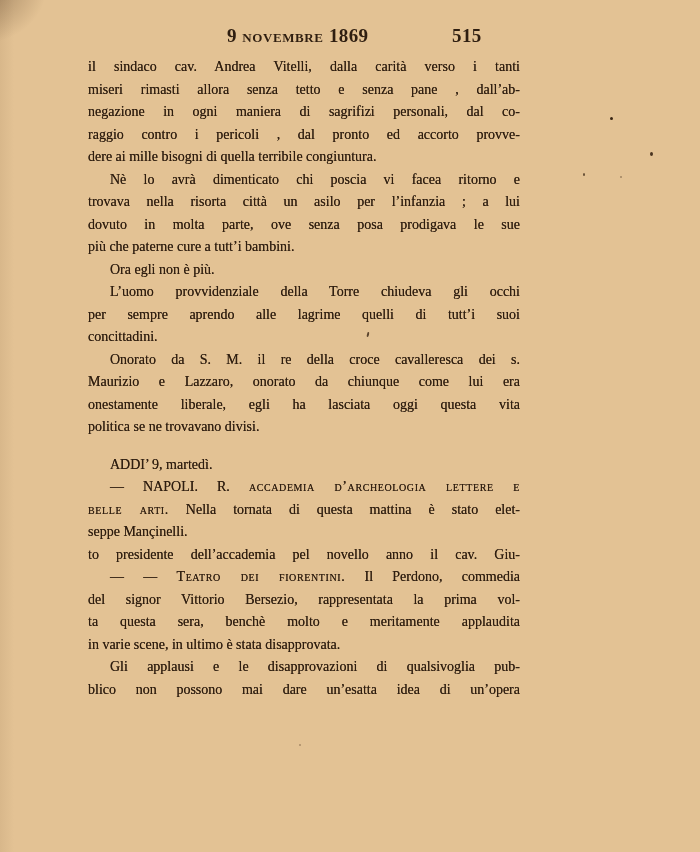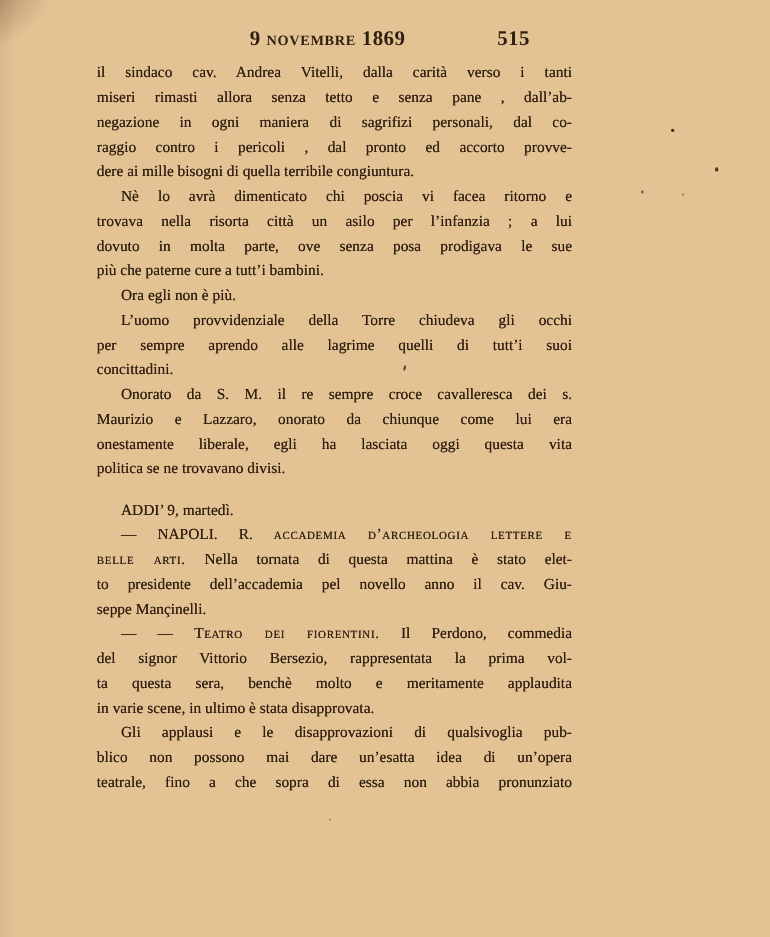--- a/index.html
+++ b/index.html
@@ -115,44 +115,43 @@
       </div>
       <div class="para">
         <div class="line last indent"><span>Ora egli non è più.</span></div>
       </div>
       <div class="para">
         <div class="line indent"><span>L’uomo provvidenziale della Torre chiudeva gli occhi</span></div>
         <div class="line"><span>per sempre aprendo alle lagrime quelli di tutt’i suoi</span></div>
         <div class="line last"><span>concittadini.</span></div>
       </div>
       <div class="para">
-        <div class="line indent"><span>Onorato da S. M. il re sempre croce cavalleresca dei s.</span></div>
+        <div class="line indent"><span>Onorato da S. M. il re della croce cavalleresca dei s.</span></div>
         <div class="line"><span>Maurizio e Lazzaro, onorato da chiunque come lui era</span></div>
         <div class="line"><span>onestamente liberale, egli ha lasciata oggi questa vita</span></div>
         <div class="line last"><span>politica se ne trovavano divisi.</span></div>
       </div>
       <div class="para gap">
         <div class="line last indent"><span>ADDI’ 9, martedì.</span></div>
       </div>
       <div class="para">
         <div class="line indent"><span>— NAPOLI. R. </span><span class="sc">accademia d’archeologia lettere e</span></div>
         <div class="line"><span class="sc">belle arti.</span><span> Nella tornata di questa mattina è stato elet-</span></div>
+        <div class="line last"><span>seppe Mançinelli.</span></div>
         <div class="line"><span>to presidente dell’accademia pel novello anno il cav. Giu-</span></div>
-        <div class="line last"><span>seppe Mançinelli.</span></div>
       </div>
       <div class="para">
         <div class="line indent"><span>— — </span><span class="sc">Teatro dei fiorentini.</span><span> </span><span class="it">Il Perdono</span><span>, commedia</span></div>
         <div class="line"><span>del signor Vittorio Bersezio, rappresentata la prima vol-</span></div>
         <div class="line"><span>ta questa sera, benchè molto e meritamente applaudita</span></div>
         <div class="line last"><span>in varie scene, in ultimo è stata disapprovata.</span></div>
       </div>
       <div class="para">
         <div class="line indent"><span>Gli applausi e le disapprovazioni di qualsivoglia pub-</span></div>
         <div class="line"><span>blico non possono mai dare un’esatta idea di un’opera</span></div>
-        <div class="line"><span>teatrale, fino a che sopra di essa non abbia pronunziato</span></div>
       </div>
     </div>
 
   <div class="speck s1"></div>
   <div class="speck s2"></div>
   <div class="speck s3"></div>
   <div class="speck s4"></div>
   <div class="speck s5"></div>
   <div class="speck s6"></div>
 

